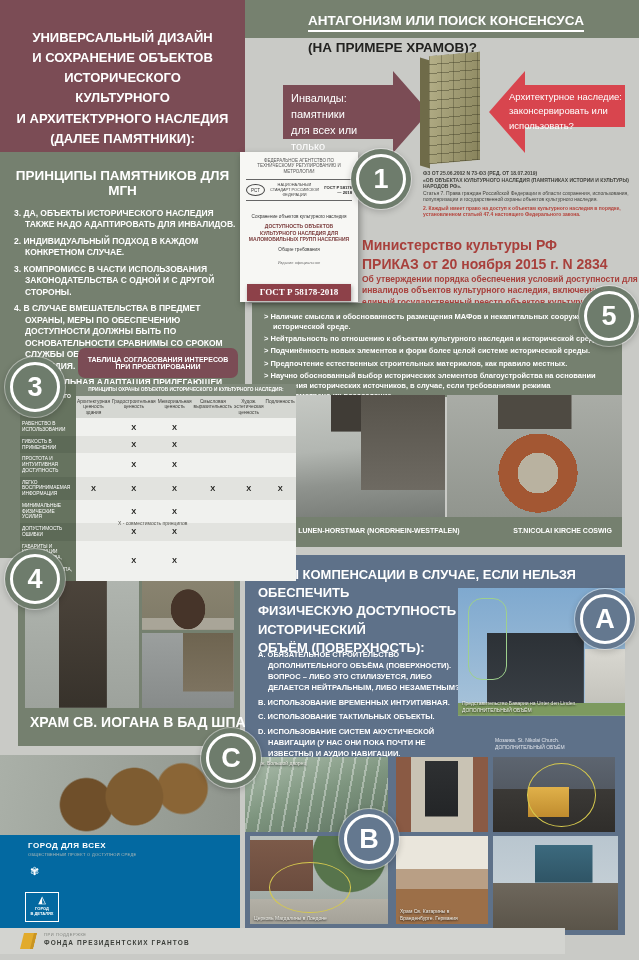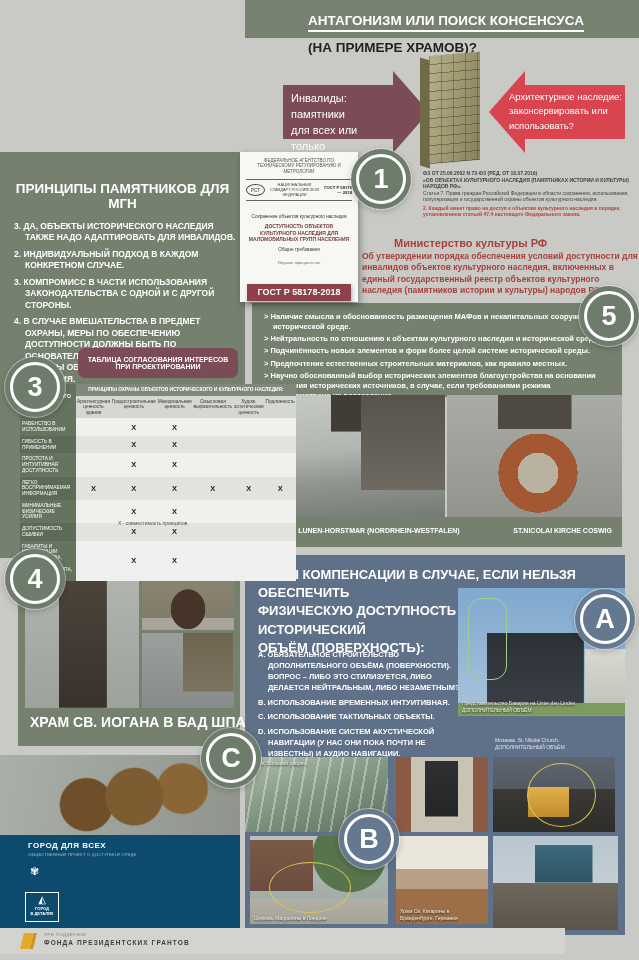--- a/index.html
+++ b/index.html
@@ -4,21 +4,21 @@
 <style>
   html,body{margin:0;padding:0;background:#9a9b97;}
   .page{position:relative;width:639px;height:960px;background:#c9cac6;overflow:hidden;
         font-family:"Liberation Sans",sans-serif;margin:0 auto;}
   .abs{position:absolute;}
   
   .title-block{left:0;top:0;width:245px;height:152px;background:#7b4c55;}
   .title-text{padding:28px 16px 0;color:#fff;font-weight:bold;font-size:13px;line-height:1.55;
               text-align:center;white-space:pre-line;}
   .principles{left:0;top:152px;width:245px;height:406px;background:#75806f;}
-  .p-head{color:#fff;font-weight:bold;font-size:13.5px;text-align:center;padding-top:29px;}
+  .p-head{color:#fff;font-weight:bold;font-size:13.5px;text-align:center;padding-top:16px;}
   .p-list{padding:10px 8px 0 14px;color:#fff;font-size:8.5px;font-weight:bold;line-height:1.35;}
   .p-item{margin-bottom:5px;padding-left:11px;text-indent:-11px;}
   
   .table-head-card{left:78px;top:348px;width:160px;height:30px;background:#7b4c55;border-radius:7px;
                    color:#fff;font-size:7px;font-weight:bold;display:flex;align-items:center;
                    justify-content:center;text-align:center;padding:2px 8px;box-sizing:border-box;z-index:3;}
   .matrix{left:20px;top:384px;width:218px;display:grid;grid-template-columns:56px repeat(6,1fr);z-index:2;}
   .m-corner{background:#66735f;color:#fff;font-size:5px;font-weight:bold;padding:3px 2px;line-height:1.2;}
   .m-group{background:#7f897a;color:#fff;font-size:4.8px;font-weight:bold;text-align:center;
            padding:3px 2px;line-height:1.2;}
@@ -37,21 +37,21 @@
   .badge.blue{background:#64788f;box-shadow:0 0 0 5px #64788f,0 0 0 6px rgba(255,255,255,.45),0 2px 6px 6px rgba(0,0,0,.18);}
   
   .tr-band{left:245px;top:0;width:394px;height:38px;background:#76816f;}
   .ant1{left:308px;top:13px;color:#fff;font-weight:bold;font-size:13.5px;border-bottom:2px solid #fff;
         padding-bottom:2px;z-index:2;}
   .ant2{left:308px;top:40px;color:#222220;font-weight:bold;font-size:13.5px;}
   .arrow-left{left:283px;top:85px;width:110px;height:54px;background:#7b4c55;}
   .arrow-left::after{content:"";position:absolute;right:-36px;top:-14px;border-top:41px solid transparent;
         border-bottom:41px solid transparent;border-left:36px solid #7b4c55;}
   .arrow-left .a-txt{padding:6px 0 0 8px;color:#fff;font-size:11px;line-height:1.45;white-space:pre-line;}
-  .arrow-right{left:525px;top:85px;width:100px;height:54px;background:#d8454e;}
+  .arrow-right{left:525px;top:85px;width:100px;height:42px;background:#d8454e;}
   .arrow-right::before{content:"";position:absolute;left:-36px;top:-14px;border-top:41px solid transparent;
         border-bottom:41px solid transparent;border-right:36px solid #d8454e;}
   .arrow-right .a-txt{position:absolute;left:-16px;top:5px;width:135px;color:#fff;font-size:9.5px;
         line-height:1.5;white-space:pre-line;}
   .wall{left:420px;top:54px;width:60px;height:108px;z-index:1;}
   .wall-side{position:absolute;left:0;top:5px;width:10px;height:100%;background:#6f6b49;transform:skewY(16deg);}
   .wall-face{position:absolute;left:9px;top:0;right:0;bottom:0;transform:skewY(-5deg);background-color:#a59f6f;
      background-image:repeating-linear-gradient(0deg,rgba(60,58,35,.45) 0 1px,transparent 1px 9px),
        repeating-linear-gradient(90deg,rgba(60,58,35,.35) 0 1px,transparent 1px 12px),
        linear-gradient(100deg,rgba(255,255,255,.18),rgba(0,0,0,.18));}
@@ -65,27 +65,27 @@
           display:flex;align-items:center;justify-content:center;flex:none;}
   .g-type{flex:1;font-size:3.9px;color:#444;text-align:center;line-height:1.2;}
   .g-code{width:28px;font-size:4.2px;color:#222;text-align:right;font-weight:bold;line-height:1.2;}
   .g-subject{margin-top:13px;font-size:4.6px;color:#333;text-align:center;}
   .g-title{margin-top:4px;font-size:5px;font-weight:bold;color:#7a3b3b;text-align:center;line-height:1.3;}
   .g-sub{margin-top:4px;font-size:4.6px;color:#333;text-align:center;}
   .g-edition{margin-top:8px;font-size:4px;color:#777;text-align:center;}
   .g-bars{position:absolute;bottom:7px;left:10px;width:26px;height:8px;
           background:repeating-linear-gradient(90deg,#333 0 2px,transparent 2px 4px);}
   .gost-label{left:247px;top:284px;width:104px;height:17px;background:#8d4149;color:#fff;font-size:9px;
-              font-weight:bold;text-align:center;line-height:17px;box-shadow:1px 2px 4px rgba(0,0,0,.3);z-index:3;}
+              font-weight:bold;text-align:center;line-height:17px;box-shadow:1px 2px 4px rgba(0,0,0,.3);z-index:3;font-family:Liberation Serif, serif;}
   
   .law{left:423px;top:170px;width:212px;color:#44443f;font-size:5px;line-height:1.3;}
   .law .b{font-weight:bold;}
   .law .red{color:#b5423a;font-weight:bold;margin-top:2px;}
   .ministry{left:362px;top:236px;width:276px;color:#a8403c;font-weight:bold;line-height:1.35;}
-  .ministry .m1,.ministry .m2{font-size:11px;margin-left:32px;}
+  .ministry .m1,.ministry .m2{font-size:14px;}
   .ministry .m3{font-size:8.5px;}
   
   .guidelines{left:252px;top:303px;width:370px;height:94px;background:#75806f;box-sizing:border-box;
               padding:9px 12px;color:#fff;font-size:7.5px;font-weight:bold;line-height:1.35;}
   .g-item{margin-bottom:2px;padding-left:9px;text-indent:-9px;}
   
   .ph{position:absolute;background-repeat:no-repeat;overflow:hidden;background-color:#8a8d88;}
   .ph-cap{position:absolute;font-size:5px;color:#f0f0ea;text-shadow:0 1px 2px rgba(0,0,0,.85);
           left:4px;bottom:3px;right:4px;line-height:1.3;}
   .ph-cap.top{top:3px;bottom:auto;}
@@ -148,40 +148,47 @@
   #photo-tower{left:493px;top:836px;width:125px;height:94px;
      background-image:linear-gradient(#3c6a7e,#2f5465),linear-gradient(#6e675c,#5a5449),
        linear-gradient(180deg,#b9c6cf,#cdd6db);
      background-size:46% 40%,100% 50%,100% 100%;background-position:62% 16%,0 100%,0 0;}
   
   #photo-tactile{left:0;top:755px;width:240px;height:80px;
      background-image:radial-gradient(circle at 56% 52%,#7e5c31 0 20%,rgba(0,0,0,0) 21%),
        radial-gradient(circle at 76% 42%,#8a6536 0 13%,rgba(0,0,0,0) 14%),
        radial-gradient(circle at 36% 62%,#6f4f2a 0 16%,rgba(0,0,0,0) 17%),
        linear-gradient(100deg,#aab0a8,#8f958d);}
-  .gorod-panel{left:0;top:835px;width:240px;height:93px;background:#0c4a6e;}
+  .gorod-panel{left:0;top:835px;width:240px;height:93px;background:#0369a1;}
   .gorod-title{position:absolute;left:28px;top:6px;color:#fff;font-weight:bold;font-size:8px;letter-spacing:.5px;}
   .gorod-sub{position:absolute;left:28px;top:17px;color:#b9beb7;font-size:4px;letter-spacing:.3px;}
   .dove-icon{position:absolute;left:30px;top:30px;color:#fff;font-size:11px;}
   .gorod-logo{position:absolute;left:25px;top:57px;width:34px;height:30px;border:1px solid #fff;
               color:#fff;text-align:center;box-sizing:border-box;}
   .gorod-logo .bird{font-size:10px;line-height:14px;}
   .gorod-logo .lg-txt{font-size:4px;font-weight:bold;line-height:1.2;white-space:pre-line;}
   
   .footer{left:0;top:928px;width:565px;height:26px;background:#d3d4d0;}
   .f-logo{position:absolute;left:22px;top:5px;width:13px;height:16px;background:#e2ab2c;
           transform:skewX(-14deg);box-shadow:inset -3px 0 0 #c99422;}
   .f-l1{position:absolute;left:44px;top:4px;font-size:4px;color:#7c7f7a;letter-spacing:.6px;}
   .f-l2{position:absolute;left:44px;top:11px;font-size:6.5px;font-weight:bold;color:#3c3f3a;letter-spacing:1.1px;}
 </style>
 </head>
 <body>
 
 <div class="page">
 
+  <div class="abs title-block">
+    <div class="title-text">УНИВЕРСАЛЬНЫЙ ДИЗАЙН
+И СОХРАНЕНИЕ ОБЪЕКТОВ
+ИСТОРИЧЕСКОГО КУЛЬТУРНОГО
+И АРХИТЕКТУРНОГО НАСЛЕДИЯ
+(ДАЛЕЕ ПАМЯТНИКИ):</div>
+  </div>
 
   <div class="abs principles">
     <div class="p-head">ПРИНЦИПЫ ПАМЯТНИКОВ ДЛЯ МГН</div>
     <div class="p-list">
         <div class="p-item">3. ДА, ОБЪЕКТЫ ИСТОРИЧЕСКОГО НАСЛЕДИЯ ТАКЖЕ НАДО АДАПТИРОВАТЬ ДЛЯ ИНВАЛИДОВ.</div>
         <div class="p-item">2. ИНДИВИДУАЛЬНЫЙ ПОДХОД В КАЖДОМ КОНКРЕТНОМ СЛУЧАЕ.</div>
         <div class="p-item">3. КОМПРОМИСС В ЧАСТИ ИСПОЛЬЗОВАНИЯ ЗАКОНОДАТЕЛЬСТВА С ОДНОЙ И С ДРУГОЙ СТОРОНЫ.</div>
         <div class="p-item">4. В СЛУЧАЕ ВМЕШАТЕЛЬСТВА В ПРЕДМЕТ ОХРАНЫ, МЕРЫ ПО ОБЕСПЕЧЕНИЮ ДОСТУПНОСТИ ДОЛЖНЫ БЫТЬ ПО ОСНОВАТЕЛЬНОСТИ СРАВНИМЫ СО СРОКОМ СЛУЖБЫ ОБЪЕКТА ИСТОРИЧЕСКОГО НАСЛЕДИЯ.</div>
         <div class="p-item">5. ОБЯЗАТЕЛЬНАЯ АДАПТАЦИЯ ПРИЛЕГАЮЩЕЙ ТЕРРИТОРИИ И ПУТИ ДВИЖЕНИЯ ОТ ОБЩЕСТВЕННОГО ТРАНСПОРТА.</div>
       </div>
@@ -285,20 +292,21 @@
 
   <div class="abs law">
     <div class="b">ФЗ ОТ 25.06.2002 N 73-ФЗ (РЕД. ОТ 18.07.2019)</div>
     <div class="b">«ОБ ОБЪЕКТАХ КУЛЬТУРНОГО НАСЛЕДИЯ (ПАМЯТНИКАХ ИСТОРИИ И КУЛЬТУРЫ) НАРОДОВ РФ».</div>
     <div>Статья 7. Права граждан Российской Федерации в области сохранения, использования, популяризации и государственной охраны объектов культурного наследия.</div>
     <div class="red">2. Каждый имеет право на доступ к объектам культурного наследия в порядке, установленном статьей 47.4 настоящего Федерального закона.</div>
   </div>
 
   <div class="abs ministry">
     <div class="m1">Министерство культуры РФ</div>
+    <div class="m2">ПРИКАЗ от 20 ноября 2015 г. N 2834</div>
     <div class="m3">Об утверждении порядка обеспечения условий доступности для инвалидов объектов культурного наследия, включенных в единый государственный реестр объектов культурного наследия (памятников истории и культуры) народов РФ.</div>
   </div>
 
   <div class="abs guidelines">
       <div class="g-item">&gt; Наличие смысла и обоснованность размещения МАФов и некапитальных сооружений в исторической среде.</div>
       <div class="g-item">&gt; Нейтральность по отношению к объектам культурного наследия и исторической среде.</div>
       <div class="g-item">&gt; Подчинённость новых элементов и форм более целой системе исторической среды.</div>
       <div class="g-item">&gt; Предпочтение естественных строительных материалов, как правило местных.</div>
       <div class="g-item">&gt; Научно обоснованный выбор исторических элементов благоустройства на основании изучения исторических источников, в случае, если требованиями режима предусмотрено их воссоздание.</div>
     </div>

